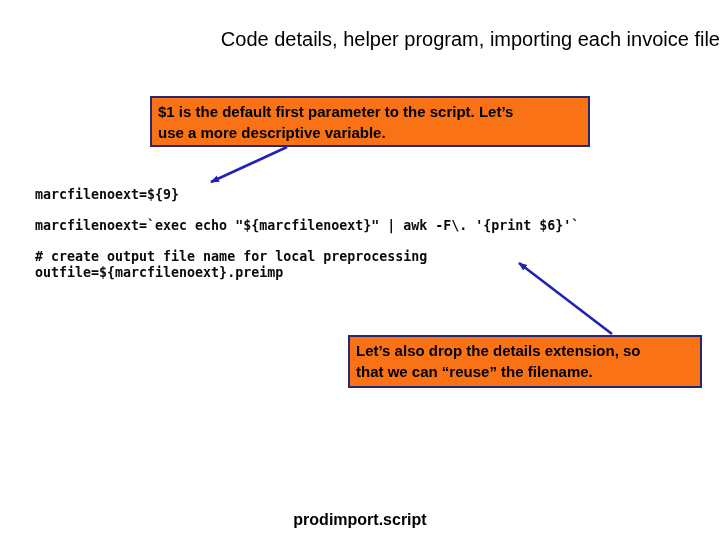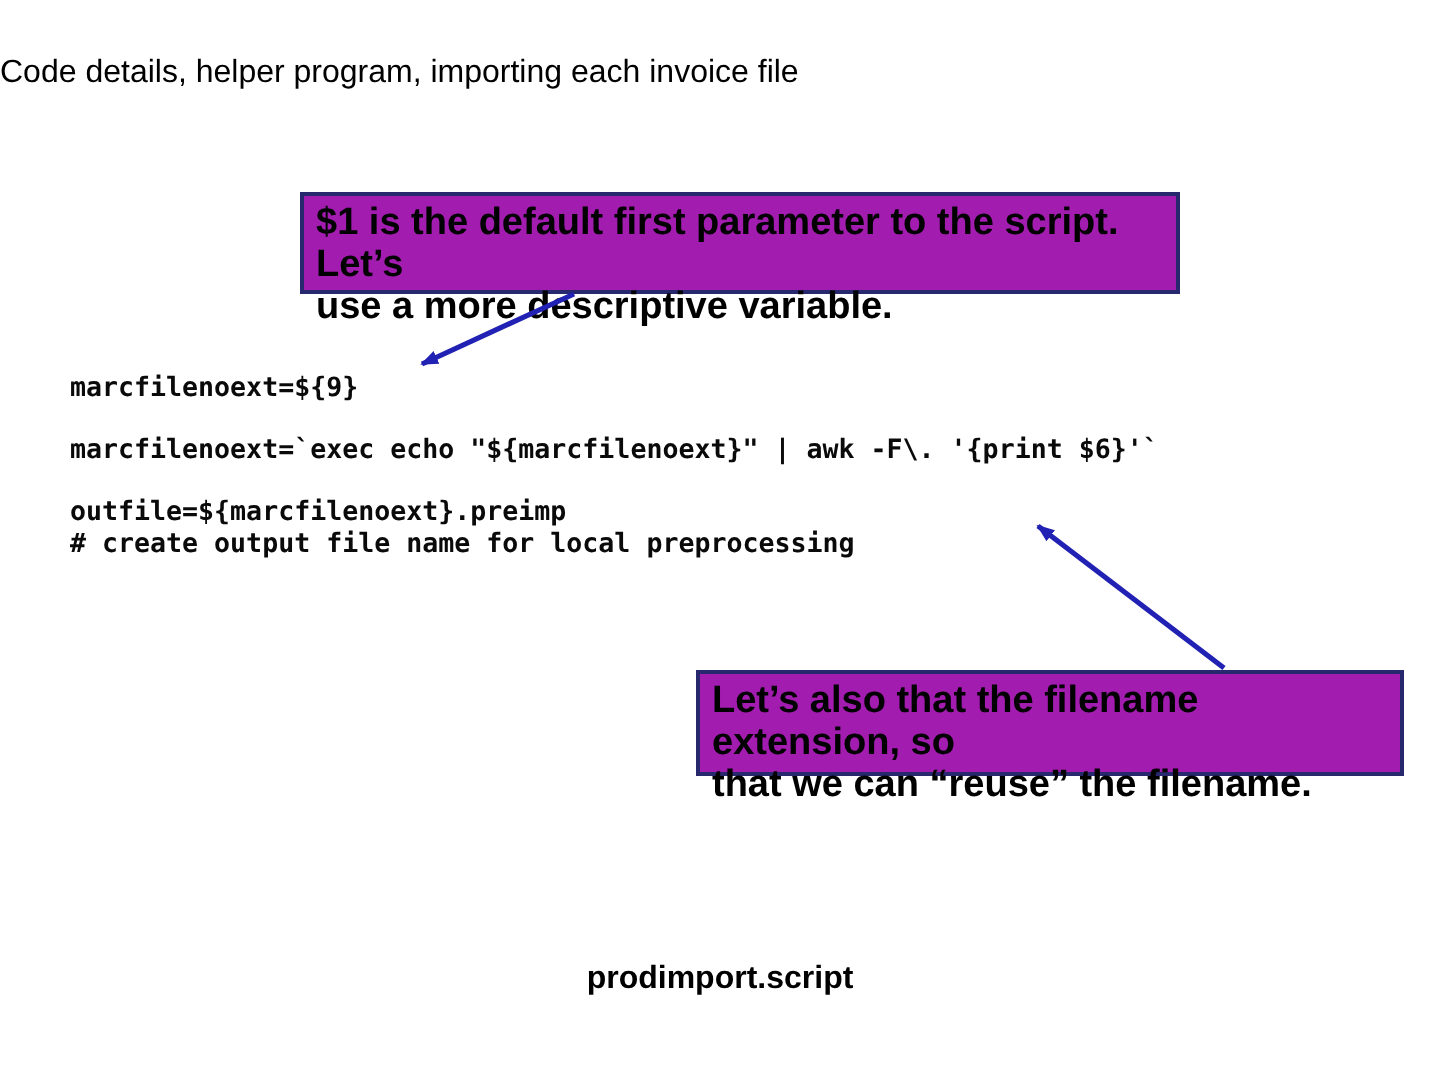--- a/index.html
+++ b/index.html
@@ -17,31 +17,31 @@
     background: var(--bg);
     overflow: hidden;
     font-family: "Liberation Sans", sans-serif;
     color: var(--ink);
   }
   .slide-title {
     position: absolute;
     top: 28px;
     left: 0;
     width: 720px;
-    text-align: left;
-    font-size: 16px;
+    text-align: right;
+    font-size: 20px;
     font-weight: normal;
     letter-spacing: 0px;
     white-space: nowrap;
   }
   .callout {
     position: absolute;
     border: 2px solid var(--border);
-    background: #a21caf;
-    font-size: 19px;
+    background: #f97316;
+    font-size: 15px;
     font-weight: bold;
     line-height: 21px;
     padding: 3px 5px 2px 6px;
     white-space: pre-line;
   }
   .callout-top {
     left: 150px;
     top: 96px;
     width: 440px;
     height: 51px;
@@ -74,46 +74,46 @@
     height: 540px;
     pointer-events: none;
   }
   .arrows line {
     stroke: var(--arrow);
     stroke-width: 2.6;
   }
   .arrowhead-shape { fill: var(--arrow); }
   .footer-label {
     position: absolute;
-    top: 481px;
+    top: 511px;
     left: 0;
     width: 720px;
     text-align: center;
     font-size: 16px;
     font-weight: bold;
   }
 </style>
 </head>
 <body>
 
 <h1 class="slide-title">Code details, helper program, importing each invoice file</h1>
 
 <div class="callout callout-top">$1 is the default first parameter to the script. Let’s
 use a more descriptive variable.</div>
 
 <div class="code-block">
   <div class="code-line">marcfilenoext=${9}</div>
   <div class="code-line"></div>
   <div class="code-line">marcfilenoext=`exec echo "${marcfilenoext}" | awk -F\. '{print $6}'`</div>
   <div class="code-line"></div>
+  <div class="code-line"># create output file name for local preprocessing</div>
   <div class="code-line">outfile=${marcfilenoext}.preimp</div>
-  <div class="code-line"># create output file name for local preprocessing</div>
 </div>
 
-<div class="callout callout-bottom">Let’s also that the filename extension, so
+<div class="callout callout-bottom">Let’s also drop the details extension, so
 that we can “reuse” the filename.</div>
 
 <svg class="arrows" viewBox="0 0 720 540" xmlns="http://www.w3.org/2000/svg">
   <defs>
     <marker id="ah" markerWidth="10" markerHeight="8" refX="8" refY="3.5" orient="auto" markerUnits="userSpaceOnUse">
       <path class="arrowhead-shape" d="M0,0 L9,3.5 L0,7 Z"></path>
     </marker>
   </defs>
   <line x1="287" y1="147" x2="211" y2="182" marker-end="url(#ah)"></line>
   <line x1="612" y1="334" x2="519" y2="263" marker-end="url(#ah)"></line>

